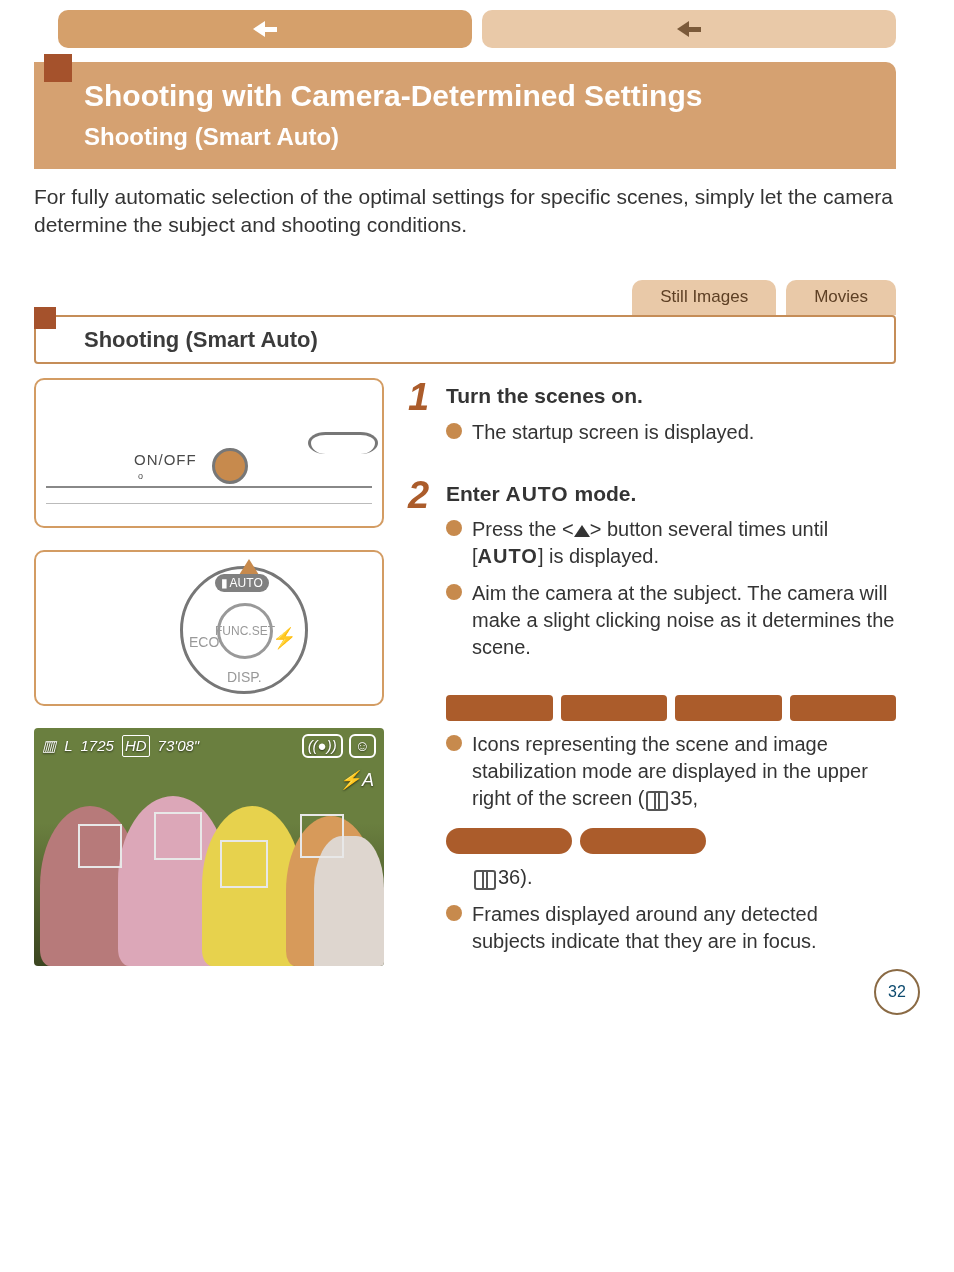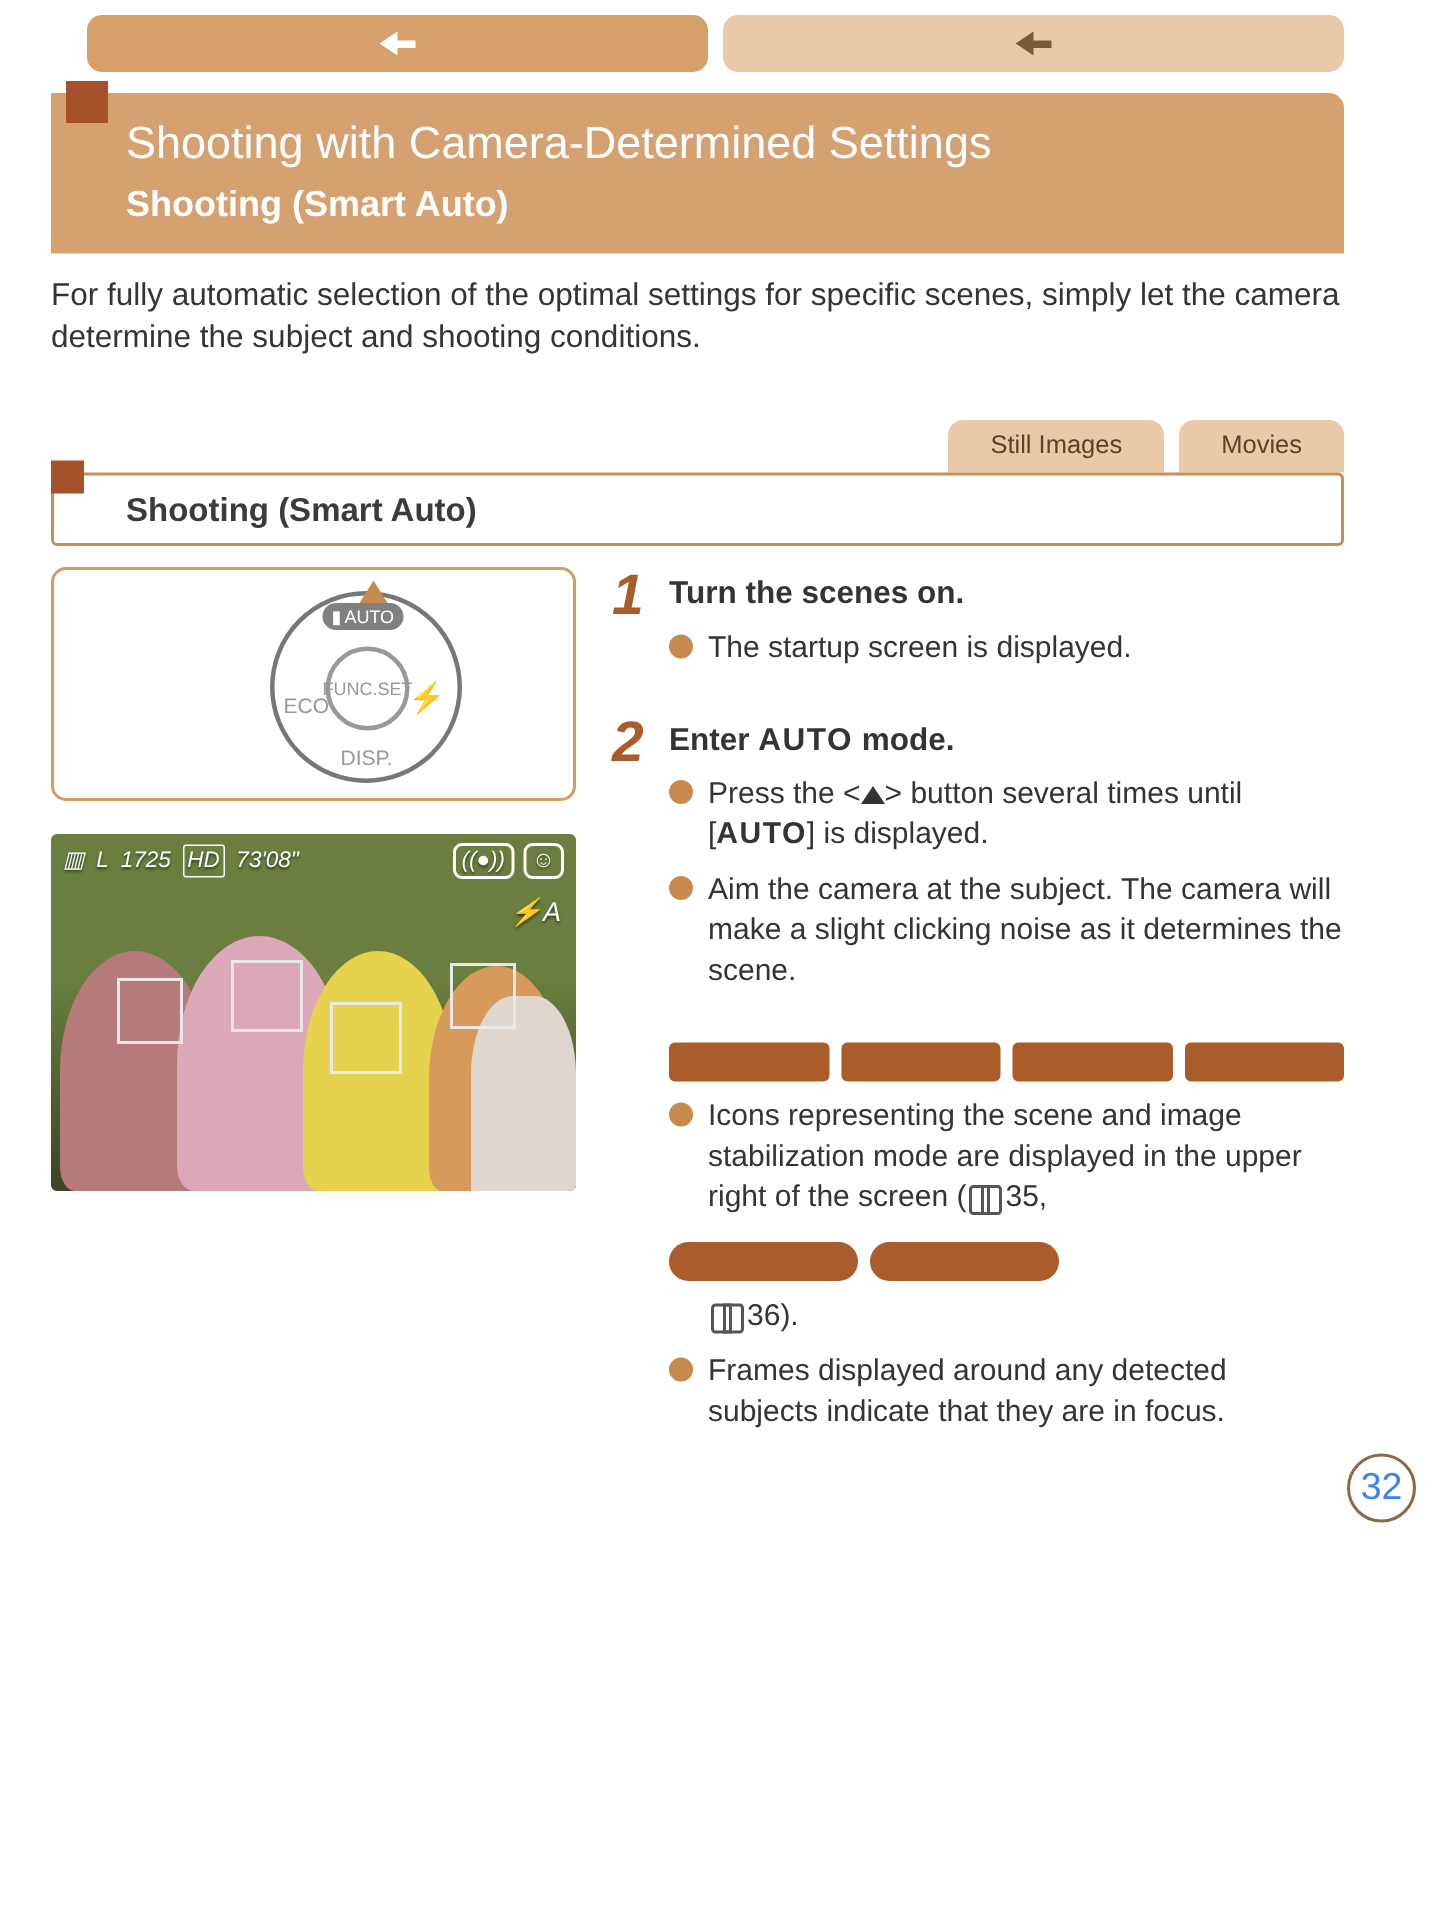--- a/index.html
+++ b/index.html
@@ -35,21 +35,21 @@
     margin: 14px 58px 0 34px;
     background: #d5a171;
     border-radius: 0 10px 0 0;
     padding: 14px 20px 16px 50px;
     position: relative;
   }
   .page-title-block .tab-square {
     position:absolute; left:10px; top:-8px;
     width:28px;height:28px;background:#a5522c;
   }
-  .page-title-block h1 { color:#fff; font-size:30px; font-weight:400; margin-bottom:4px;}
+  .page-title-block h1 { color:#fff; font-size:30px; font-weight:700; margin-bottom:4px;}
   .page-title-block h2 { color:#fff; font-size:24px; font-weight:600;}
 
   .intro { padding: 14px 58px 0 34px; font-size:21px; }
 
   .tabs-row {
     display:flex; justify-content:flex-end; gap:10px;
     padding:40px 58px 0 34px;
   }
   .tab {
     background:#e9c9a8; color:#5e4025;
@@ -164,24 +164,24 @@
     display:inline-block; width:22px; height:16px; position:relative; vertical-align:-2px; margin:0 2px;
   }
   .book-icon::before, .book-icon::after{
     content:""; position:absolute; top:0; width:10px; height:16px;
     border:2px solid #555; border-radius:3px 0 0 3px;
   }
   .book-icon::before{ left:0;}
   .book-icon::after{ right:0; border-radius:0 3px 3px 0;}
 
   .page-num {
-    position:absolute; right:10px; bottom:10px;
+    position:absolute; right:34px; bottom:10px;
     width:46px;height:46px; border:2px solid #8a6a44; border-radius:50%;
     display:flex;align-items:center;justify-content:center;
-    font-size:25px; color:#3b82f6;
+    font-size:16px; color:#0c4a6e;
   }
   .page-wrap{position:relative;}
 </style>
 </head>
 <body class="page-wrap">
 
 <div class="top-nav">
   <div class="nav-chip left">
     <span class="arrow-box">
         <span class="arrow-left"></span>
@@ -210,20 +210,29 @@
 </div>
 
 <div class="section-bar">
   <div class="tab-square"></div>
   <span>Shooting (Smart Auto)</span>
 </div>
 
 <div class="content-row">
   <div class="illus-col">
 
+    <div class="illus">
+      <div class="onoff">
+        <span>ON/OFF</span><span class="indic">o</span>
+      </div>
+      <div class="pwr-btn"></div>
+      <div class="shutter"></div>
+      <div class="baseline"></div>
+      <div class="baseline2"></div>
+    </div>
 
     <div class="illus illus2">
       <div class="dpad">
         <div class="tri-up"></div>
         <div class="lbl auto-top">
           <span class="auto-pill">▮<span>AUTO</span></span>
         </div>
         <div class="lbl eco">ECO</div>
         <div class="lbl disp">DISP.</div>
         <div class="lbl flash">⚡</div>

